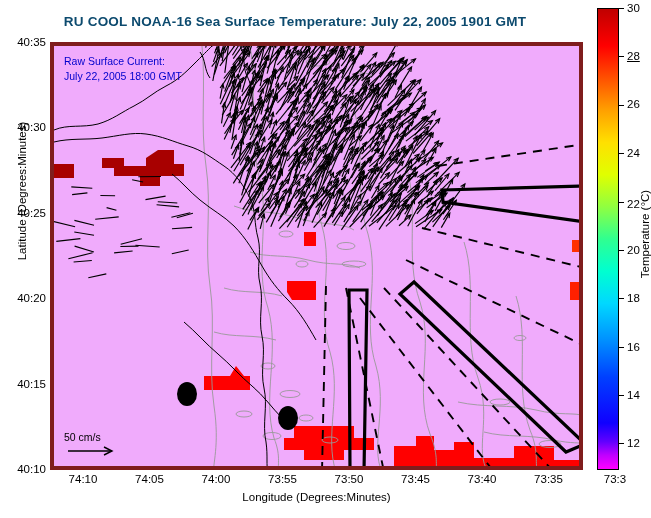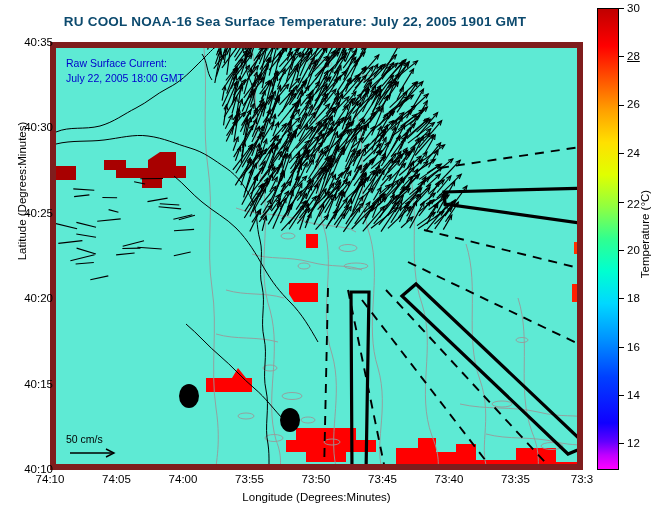--- a/index.html
+++ b/index.html
@@ -7,33 +7,33 @@
        font-family:"Liberation Sans","DejaVu Sans",sans-serif;}
   #root{position:relative;width:651px;height:518px;background:#ffffff;}
 
   
   #title{position:absolute;left:0;top:14px;width:590px;text-align:center;
          font-size:13.5px;font-weight:bold;color:#0c4a6e;letter-spacing:.2px;
          white-space:nowrap;}
 
   
   #plot{position:absolute;left:50px;top:42px;width:533px;height:428px;
-        border:6px solid #7f1d1d;background:#5eead4;overflow:hidden;box-sizing:border-box;}
+        border:4px solid #7f1d1d;background:#f0abfc;overflow:hidden;box-sizing:border-box;}
   #plotsvg{position:absolute;left:0;top:0;width:531px;height:426px;}
 
   
   .anno{position:absolute;color:#0000cc;font-size:10.5px;white-space:nowrap;}
   #anno1{left:10px;top:9px;}
   #anno2{left:10px;top:24px;}
   #scalelabel{position:absolute;left:10px;top:385px;color:#000;font-size:10.5px;}
 
   
   .xlab{position:absolute;top:473px;font-size:11.5px;color:#000;
-        transform:translateX(-50%);white-space:nowrap;}
-  .ylab{position:absolute;left:53px;font-size:11.5px;color:#000;
+        transform:translateX(-50%);white-space:nowrap;margin-left:33px;}
+  .ylab{position:absolute;left:46px;font-size:11.5px;color:#000;
         transform:translate(-100%,-50%);white-space:nowrap;}
   #xtitle{position:absolute;left:50px;top:491px;width:533px;text-align:center;
           font-size:11.5px;color:#000;}
   #ytitle{position:absolute;left:-88px;top:185px;width:220px;text-align:center;
           font-size:11.5px;color:#000;transform:rotate(-90deg);}
 
   
   #cbar{position:absolute;left:597px;top:8px;width:22px;height:462px;
         border:1px solid #000;box-sizing:border-box;
         background:linear-gradient(to top,

